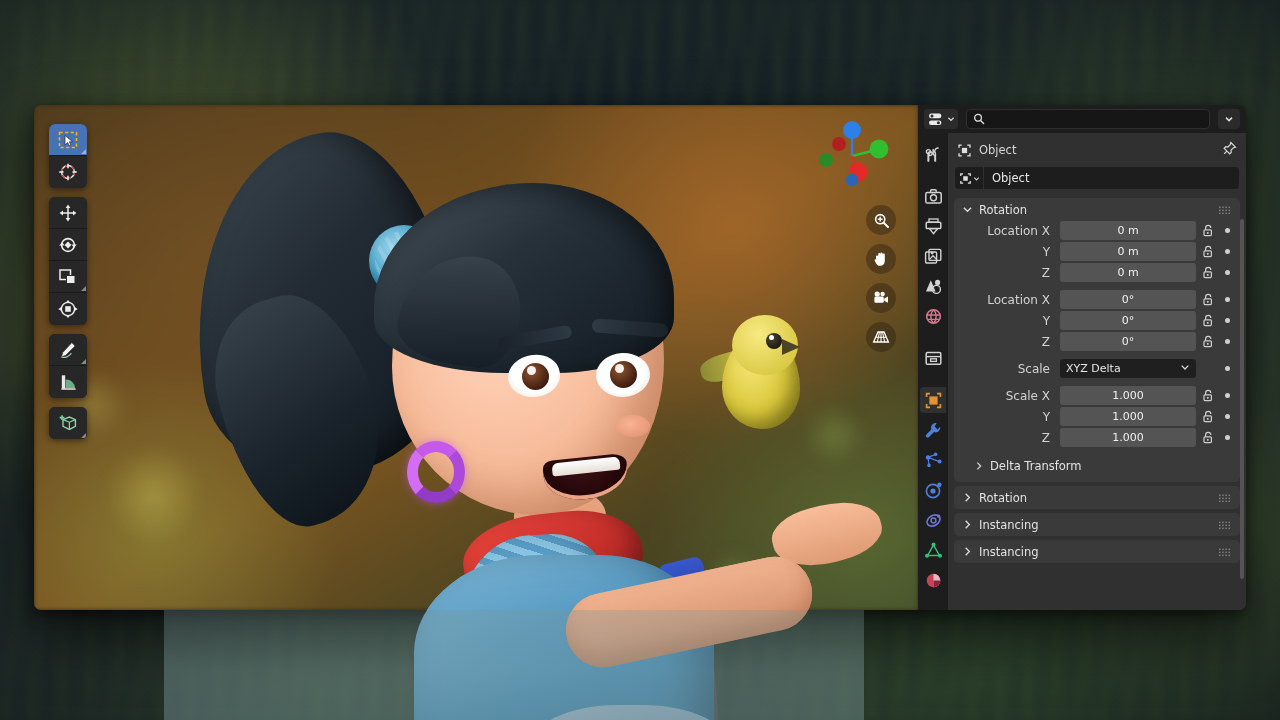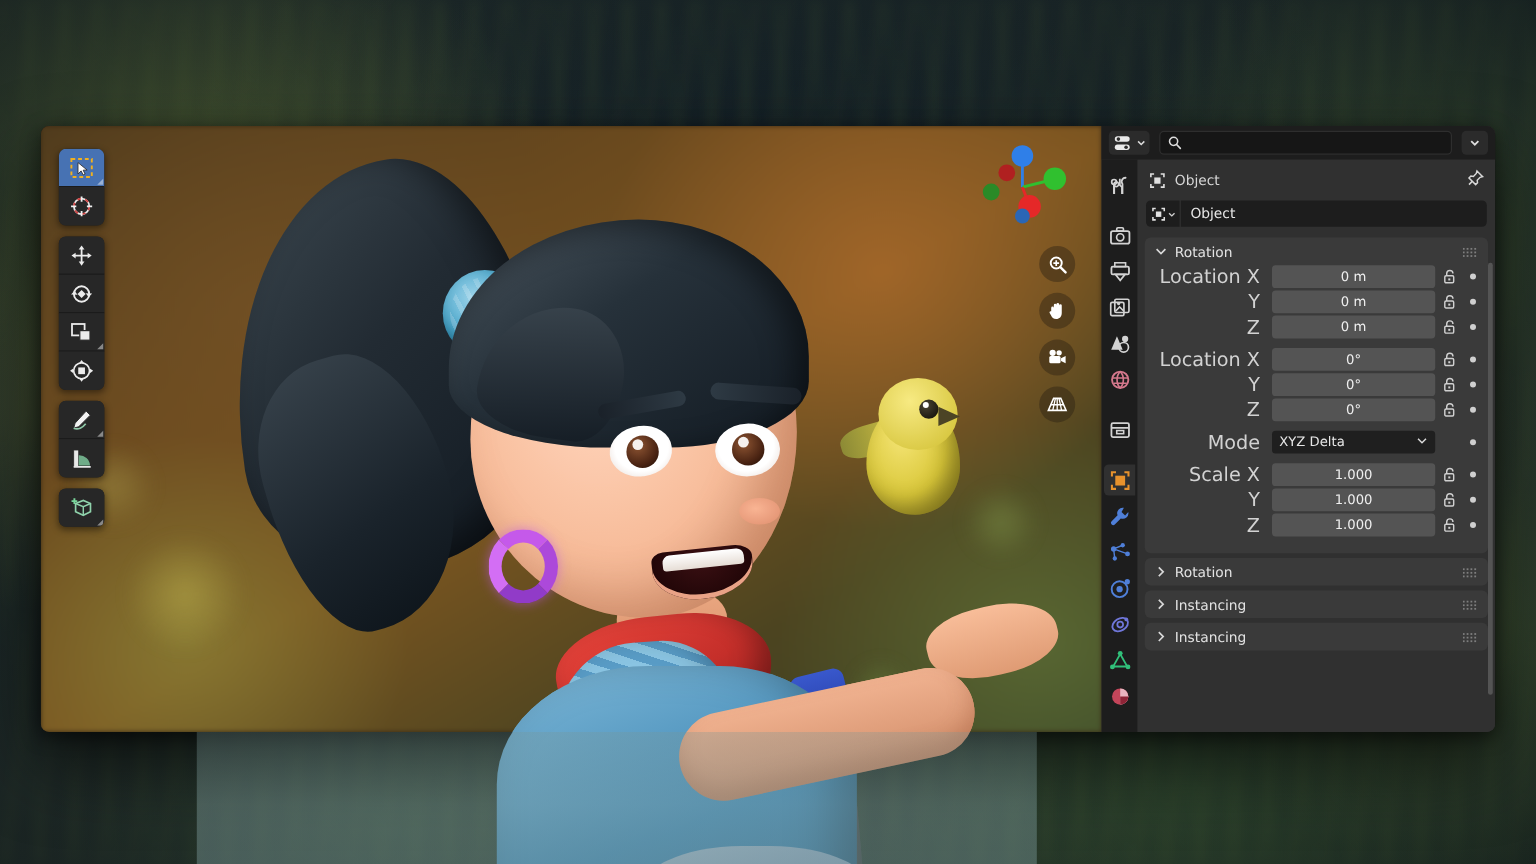--- a/index.html
+++ b/index.html
@@ -387,21 +387,21 @@
     display: flex; align-items: center; height: 21px; padding: 0 8px 0 20px; gap: 6px;
     cursor: pointer;
   }
 
   .prop-row {
     display: flex; align-items: center; height: 19px;
     margin: 0 6px 2px 6px; gap: 4px;
   }
   .prop-label {
     width: 96px; text-align: right; padding-right: 6px;
-    color: #d2d2d2; font-size: 16px; white-space: nowrap;
+    color: #d2d2d2; font-size: 12px; white-space: nowrap;
   }
   .value-field {
     flex: 1; height: 19px; border-radius: 3px;
     background: #545454;
     display: flex; align-items: center; justify-content: center;
     color: #f0f0f0; font-size: 11px; cursor: ew-resize;
   }
   .dropdown-field {
     flex: 1; height: 19px; border-radius: 3px;
     background: #1f1f1f;
@@ -912,21 +912,21 @@
                 </svg>
               </span>
               <span class="anim-dot">
                   <i></i>
                 </span>
             </div>
 
             <div class="row-spacer"></div>
 
             <div class="prop-row">
-              <span class="prop-label">Mode</span>
+              <span class="prop-label">Scale</span>
               <span class="dropdown-field">
                 <span>XYZ Delta</span>
                 <span class="dd-arrow">
                   <svg width="10" height="10" viewBox="0 0 12 12">
                     <path d="M2 4.4 L6 8.4 L10 4.4" fill="none" stroke="#d8d8d8" stroke-width="1.5"></path>
                   </svg>
                 </span>
               </span>
               <span class="lock-btn"></span>
               <span class="anim-dot">
@@ -974,20 +974,26 @@
                   <rect x="4.9" y="8" width="1.7" height="1.7" fill="#d0d0d0"></rect>
                 </svg>
               </span>
               <span class="anim-dot">
                   <i></i>
                 </span>
             </div>
 
             <div class="row-spacer"></div>
 
+            <div class="sub-panel-header">
+              <svg width="10" height="10" viewBox="0 0 12 12">
+                <path d="M4 2 L8 6 L4 10" fill="none" stroke="#d8d8d8" stroke-width="1.5"></path>
+              </svg>
+              <span class="panel-title">Delta Transform</span>
+            </div>
           </div>
 
           <div class="panel closed">
             <div class="panel-header">
               <svg width="11" height="11" viewBox="0 0 12 12">
                 <path d="M4 2 L8 6 L4 10" fill="none" stroke="#d8d8d8" stroke-width="1.5"></path>
               </svg>
               <span class="panel-title">Rotation</span>
               <span class="grip">
                 <svg width="13" height="9" viewBox="0 0 13 9">

